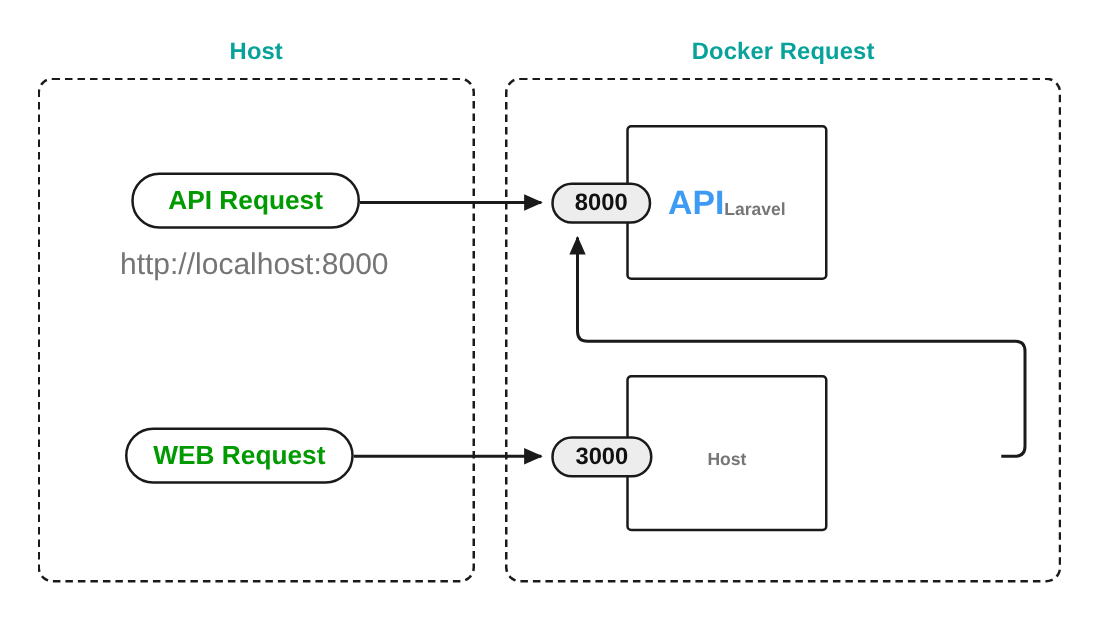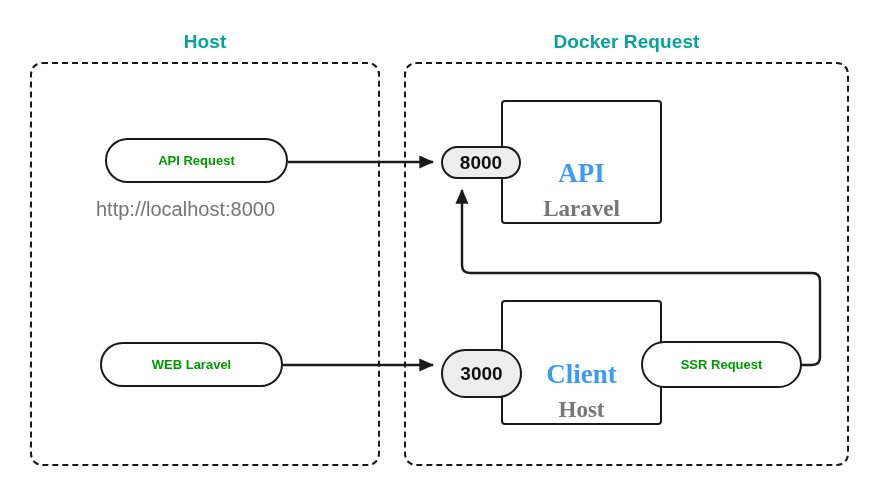--- a/index.html
+++ b/index.html
@@ -45,34 +45,33 @@
   }
 
   
   .service-box {
     position: absolute;
     border: 2.2px solid #1a1a1a;
     border-radius: 4px;
     box-sizing: border-box;
     background: #ffffff;
     display: flex;
-    flex-direction: column;
+    flex-direction: row;
     align-items: center;
-    justify-content: flex-end;
+    justify-content: center;
     z-index: 3;
-    font-family: Liberation Serif, serif;
   }
   .service-title {
     font-size: 27px;
     font-weight: bold;
     color: #3d9bf4;
     line-height: 1.05;
   }
   .service-sub {
-    font-size: 23px;
+    font-size: 14px;
     font-weight: bold;
     color: #767676;
     margin-top: 9px;
   }
 
   
   .pill {
     position: absolute;
     box-sizing: border-box;
     border: 2.2px solid #1a1a1a;
@@ -82,37 +81,37 @@
     align-items: center;
     justify-content: center;
     white-space: nowrap;
   }
   .pill-request {
     background: #ffffff;
     z-index: 5;
   }
   .pill-request .pill-label {
     color: #019a01;
-    font-size: 13px;
+    font-size: 21px;
     font-weight: bold;
   }
   .pill-port {
     background: #ededed;
     z-index: 6;
   }
   .pill-port .pill-label {
     color: #111111;
     font-size: 19px;
     font-weight: bold;
   }
 
   
   .url-caption {
     position: absolute;
-    font-size: 20px;
+    font-size: 24px;
     color: #757575;
     white-space: nowrap;
     z-index: 2;
   }
 </style>
 </head>
 <body>
 
 <div id="stage">
 
@@ -136,39 +135,35 @@
 
   <div class="zone-title" style="left:404px; top:31px; width:445px;">Docker Request</div>
   <div class="zone" style="left:404px; top:62px; width:445px; height:404px;"></div>
 
   <div class="pill pill-request" style="left:105px; top:138px; width:183px; height:45px;">
     <span class="pill-label">API Request</span>
   </div>
   <div class="url-caption" style="left:96px; top:198px;">http://localhost:8000</div>
 
   <div class="pill pill-request" style="left:100px; top:342px; width:183px; height:45px;">
-    <span class="pill-label">WEB Laravel</span>
+    <span class="pill-label">WEB Request</span>
   </div>
 
   <div class="service-box" style="left:501px; top:100px; width:161px; height:124px;">
     <span class="service-title">API</span>
     <span class="service-sub">Laravel</span>
   </div>
 
   <div class="pill pill-port" style="left:441px; top:146px; width:80px; height:33px;">
     <span class="pill-label">8000</span>
   </div>
 
 
   <div class="service-box" style="left:501px; top:300px; width:161px; height:125px;">
-    <span class="service-title">Client</span>
     <span class="service-sub">Host</span>
   </div>
 
-  <div class="pill pill-port" style="left:441px; top:349px; width:81px; height:49px;">
+  <div class="pill pill-port" style="left:441px; top:349px; width:81px; height:33px;">
     <span class="pill-label">3000</span>
   </div>
 
-  <div class="pill pill-request" style="left:641px; top:341px; width:161px; height:47px;">
-    <span class="pill-label">SSR Request</span>
-  </div>
 
 </div>
 
 </body></html>

